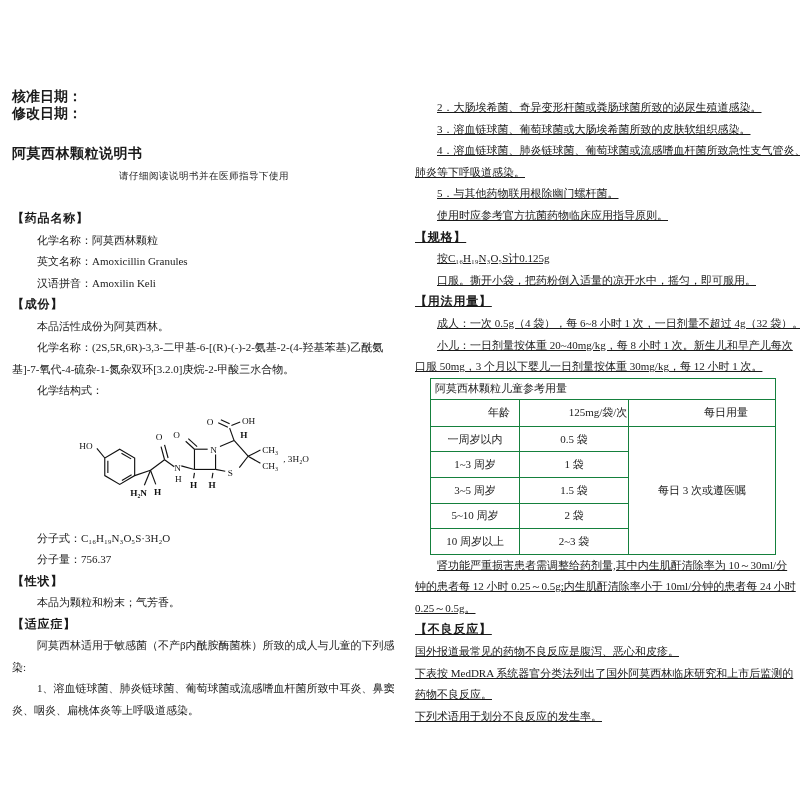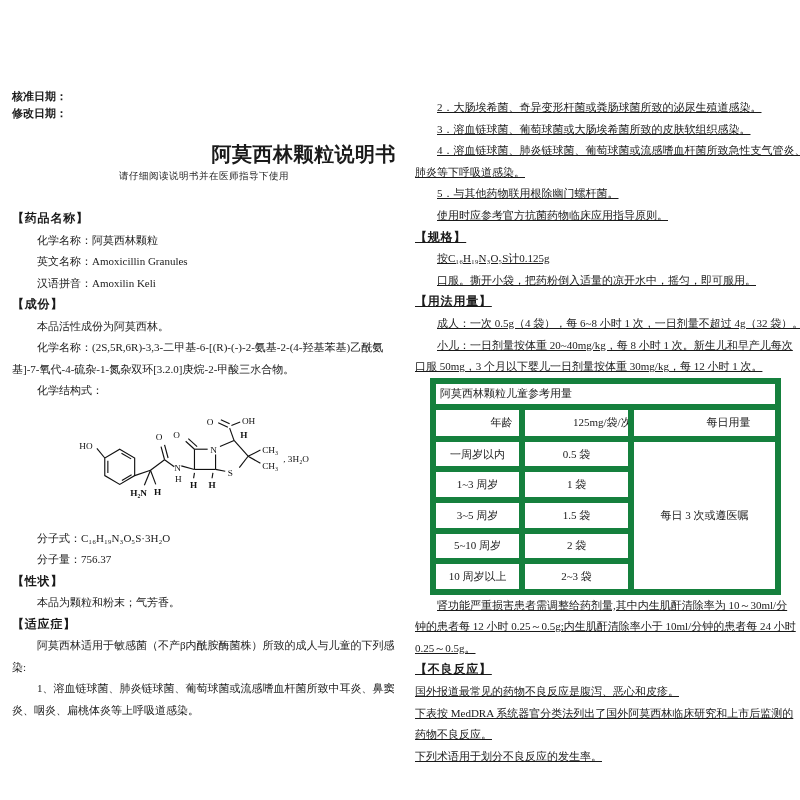--- a/index.html
+++ b/index.html
@@ -7,32 +7,32 @@
        font-family:"Liberation Serif","DejaVu Serif",serif;color:#1a1a1a;}
   .page{position:relative;width:800px;height:800px;background:#fff;overflow:hidden;}
   .col{position:absolute;}
   .lc{left:12px;top:88px;width:384px;}
   .rc{left:415px;top:97px;width:378px;}
   .line{height:21.5px;line-height:21.5px;font-size:11px;white-space:nowrap;}
   .rc .line{height:21.6px;line-height:21.6px;text-decoration:underline;}
   .indent{padding-left:25px;}
   .rc .indent{padding-left:22px;}
   .section{font-weight:bold;font-size:12px;letter-spacing:0.8px;}
-  .date-line{height:17px;line-height:17px;font-weight:bold;font-size:11px;white-space:nowrap;}
-  .doc-title{margin-top:20px;height:24px;line-height:24px;text-align:right;
-             font-size:20px;font-weight:bold;letter-spacing:0.5px;}
+  .date-line{height:17px;line-height:17px;font-weight:bold;font-size:14px;white-space:nowrap;}
+  .doc-title{margin-top:20px;height:24px;line-height:24px;text-align:left;
+             font-size:14px;font-weight:bold;letter-spacing:0.5px;}
   .doc-subtitle{height:20px;line-height:20px;text-align:center;font-size:9.5px;letter-spacing:0.5px;}
   .gap{height:22px;}
   .molecule-block{height:120px;}
   .molecule-block svg{display:block;margin:6px 0 0 62px;}
   .mol-txt{font-family:"Liberation Serif","DejaVu Serif",serif;font-size:10.5px;fill:#111;}
   .mol-bold{font-weight:bold;}
   table.dosage{border-collapse:collapse;margin-left:15px;width:345px;table-layout:fixed;
                font-size:11px;}
-  table.dosage td{border:6px solid #15803d;text-align:center;padding:0;height:24.6px;
+  table.dosage td{border:1px solid #15803d;text-align:center;padding:0;height:24.6px;
                   overflow:hidden;white-space:nowrap;}
   table.dosage td.t-title{text-align:left;padding-left:4px;height:20px;}
   table.dosage tr.hdr td{height:26px;padding-left:48px;}
 </style>
 </head>
 <body>
 
 <div class="page">
 
   <div class="col lc">

